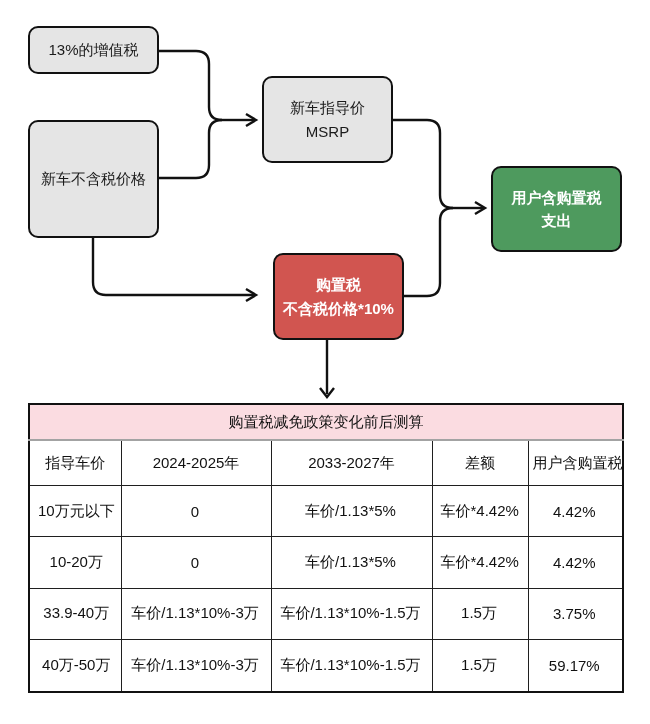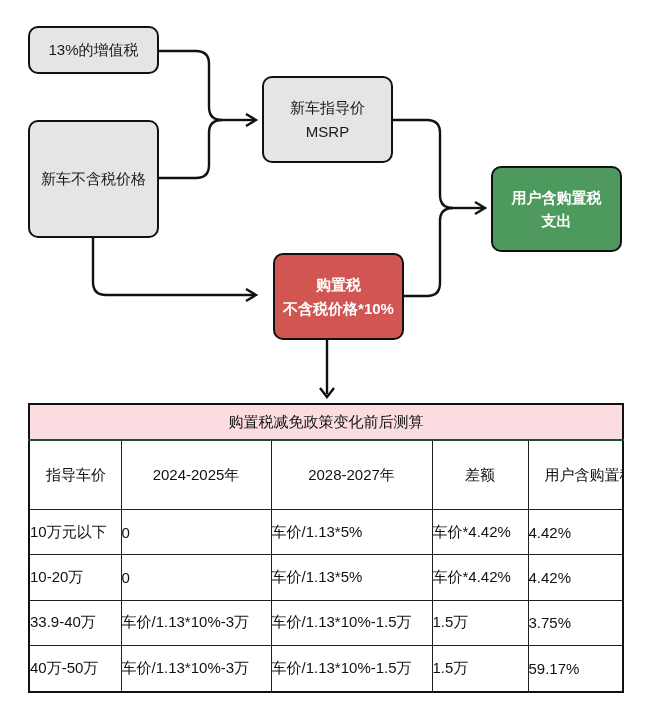--- a/index.html
+++ b/index.html
@@ -47,37 +47,36 @@
     width: 594px; height: 290px;
     border-collapse: collapse;
     table-layout: fixed;
     font-size: 15px;
     color: #111111;
     background: #ffffff;
   }
   table.calc { border: 2.5px solid #111111; }
   table.calc td {
     border: 1.5px solid #1f1f1f;
-    padding: 0 10px 0 0;
-    text-align: left;
+    padding: 0 10px 0 8px;
+    text-align: center;
     vertical-align: middle;
     overflow: hidden;
     white-space: nowrap;
   }
   table.calc td.first { padding-right: 6px; }
   table.calc tr.title-row td {
     background: #fbdce1;
-    text-align: center;
     padding: 0;
     height: 34px;
-    border-bottom: 2px solid #14532d;
+    border-bottom: 2px solid #a3a3a3;
   }
   table.calc tr.header-row td {
     text-align: center;
-    padding: 16px;
+    padding: 4px;
     height: 36px;
   }
 </style>
 </head>
 <body>
 
 <div class="stage">
 
   <svg class="arrows" viewBox="0 0 650 724" fill="none" stroke="#111111" stroke-width="2.4">
     <g>
@@ -133,21 +132,21 @@
         <col style="width:96px">
         <col style="width:95px">
     </colgroup>
     <tbody>
         <tr class="title-row">
       <td colspan="5">购置税减免政策变化前后测算</td>
     </tr>
     <tr class="header-row">
       <td>指导车价</td>
       <td>2024-2025年</td>
-      <td>2028-2027年</td>
+      <td>2033-2027年</td>
       <td>差额</td>
       <td>用户含购置税</td>
     </tr>
     <tr>
       <td class="first">10万元以下</td>
       <td>0</td>
       <td>车价/1.13*5%</td>
       <td>车价*4.42%</td>
       <td>4.42%</td>
     </tr>

